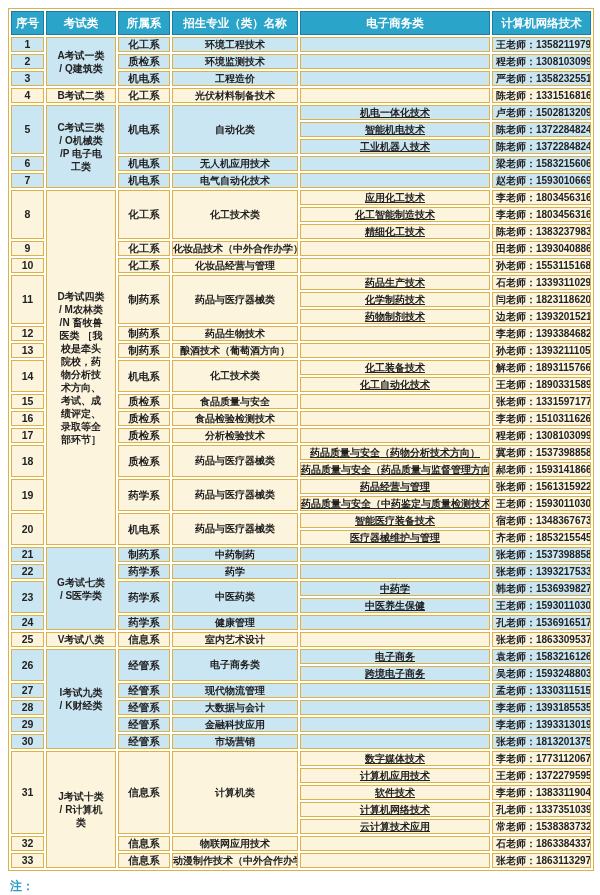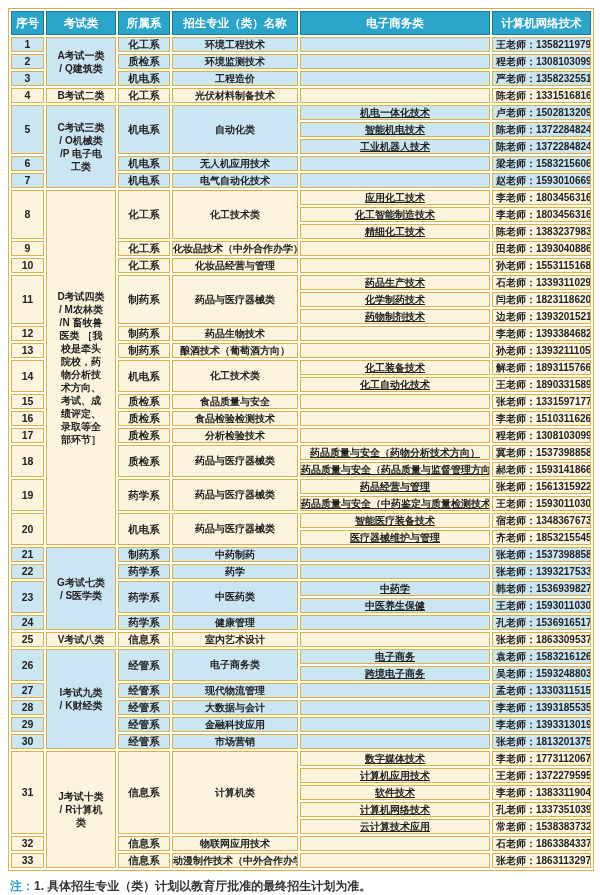--- a/index.html
+++ b/index.html
@@ -389,18 +389,14 @@
           <td class="c-dept">信息系</td>
           <td class="c-major">动漫制作技术（中外合作办学）</td>
           <td class="c-sub"></td>
           <td class="c-phone">张老师：18631132979</td>
         </tr>
       </tbody>
   </table>
 
   <div class="notes">
     <span class="notes-label">注：</span>
-    <div class="notes-lines">
-      <div>1. 具体招生专业（类）计划以教育厅批准的最终招生计划为准。</div>
-
-    </div>
   </div>
 </div>
 
 </body></html>

